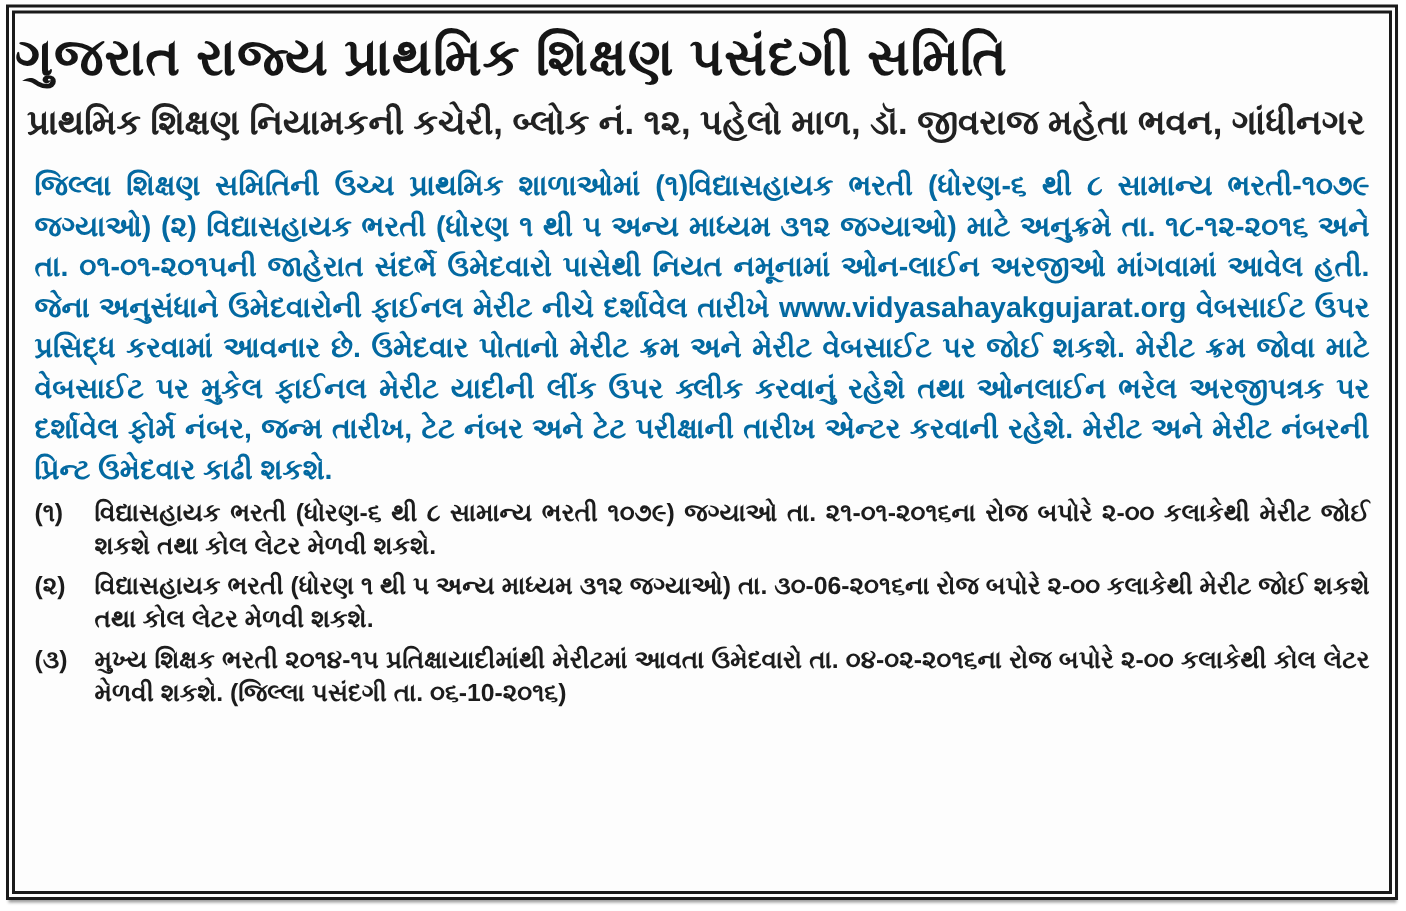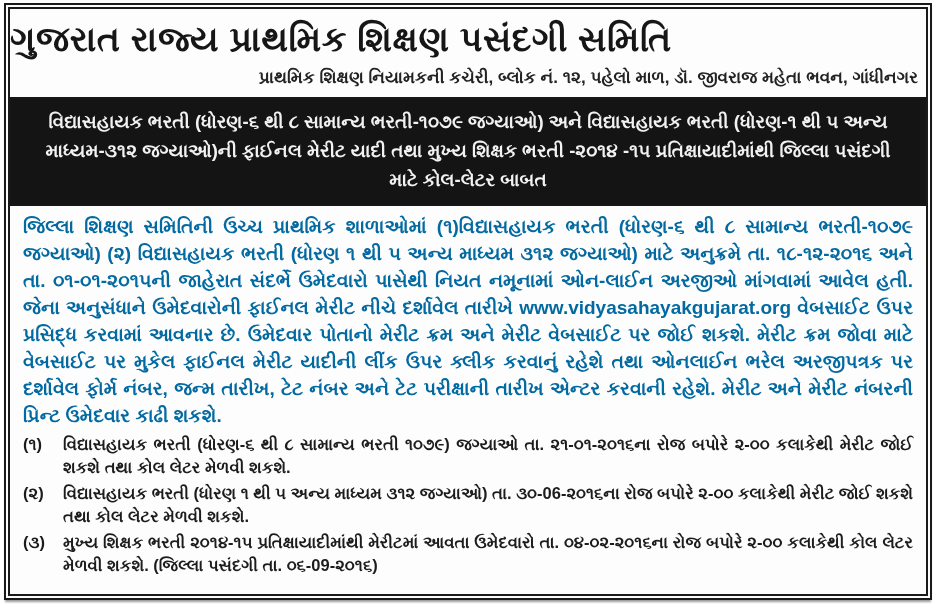--- a/index.html
+++ b/index.html
@@ -13,21 +13,21 @@
     border:6px double #1a1a1a;background:#fdfdfd;
     box-shadow:0 3px 2px -1px #9a9a9a;
     color:#1c1c1c;overflow:hidden;
   }
   .hdr{padding-top:8px;}
   .title{
     text-align:left;font-size:35px;font-weight:700;letter-spacing:.5px;
     line-height:1.25;color:#161616;
   }
   .subtitle{
-    text-align:right;font-size:17px;font-weight:700;color:#222;
+    text-align:left;font-size:23px;font-weight:700;color:#222;
     padding:7px 8px 9px 8px;
   }
   .banner{
     background:#141414;color:#f2f2f2;text-align:center;
     font-size:18.5px;font-weight:700;line-height:1.58;
     padding:8px 26px 10px 26px;
     border-top:2px solid #161616;border-bottom:2px solid #161616;
   }
   .body-text{
     padding:7px 13px 0 13px;font-size:19px;font-weight:600;
@@ -47,33 +47,32 @@
 </head>
 <body>
 
 <div class="page-frame">
 
   <div class="hdr">
     <div class="title">ગુજરાત રાજ્ય પ્રાથમિક શિક્ષણ પસંદગી સમિતિ</div>
     <div class="subtitle">પ્રાથમિક શિક્ષણ નિયામકની કચેરી, બ્લોક નં. ૧૨, પહેલો માળ, ડૉ. જીવરાજ મહેતા ભવન, ગાંધીનગર</div>
   </div>
 
-  <div class="banner">વિદ્યાસહાયક ભરતી (ધોરણ-૬ થી ૮ સામાન્ય ભરતી-૧૦૭૯ જગ્યાઓ) અને વિદ્યાસહાયક ભરતી (ધોરણ-૧ થી ૫ અન્ય માધ્યમ-૩૧૨ જગ્યાઓ)ની ફાઈનલ મેરીટ યાદી તથા મુખ્ય શિક્ષક ભરતી -૨૦૧૪ -૧૫ પ્રતિક્ષાયાદીમાંથી જિલ્લા પસંદગી માટે કોલ-લેટર બાબત</div>
 
   <div class="body-text">જિલ્લા શિક્ષણ સમિતિની ઉચ્ચ પ્રાથમિક શાળાઓમાં (૧)વિદ્યાસહાયક ભરતી (ધોરણ-૬ થી ૮ સામાન્ય ભરતી-૧૦૭૯ જગ્યાઓ) (૨) વિદ્યાસહાયક ભરતી (ધોરણ ૧ થી ૫ અન્ય માધ્યમ ૩૧૨ જગ્યાઓ) માટે અનુક્રમે તા. ૧૮-૧૨-૨૦૧૬ અને તા. ૦૧-૦૧-૨૦૧૫ની જાહેરાત સંદર્ભે ઉમેદવારો પાસેથી નિયત નમૂનામાં ઓન-લાઈન અરજીઓ માંગવામાં આવેલ હતી. જેના અનુસંધાને ઉમેદવારોની ફાઈનલ મેરીટ નીચે દર્શાવેલ તારીખે www.vidyasahayakgujarat.org વેબસાઈટ ઉપર પ્રસિદ્ધ કરવામાં આવનાર છે. ઉમેદવાર પોતાનો મેરીટ ક્રમ અને મેરીટ વેબસાઈટ પર જોઈ શકશે. મેરીટ ક્રમ જોવા માટે વેબસાઈટ પર મુકેલ ફાઈનલ મેરીટ યાદીની લીંક ઉપર ક્લીક કરવાનું રહેશે તથા ઓનલાઈન ભરેલ અરજીપત્રક પર દર્શાવેલ ફોર્મ નંબર, જન્મ તારીખ, ટેટ નંબર અને ટેટ પરીક્ષાની તારીખ એન્ટર કરવાની રહેશે. મેરીટ અને મેરીટ નંબરની પ્રિન્ટ ઉમેદવાર કાઢી શકશે.</div>
 
   <div class="num-list">
     <div class="num-item">
       <span class="num">(૧)</span>
       <span class="txt">વિદ્યાસહાયક ભરતી (ધોરણ-૬ થી ૮ સામાન્ય ભરતી ૧૦૭૯) જગ્યાઓ તા. ૨૧-૦૧-૨૦૧૬ના રોજ બપોરે ૨-૦૦ કલાકેથી મેરીટ જોઈ શકશે તથા કોલ લેટર મેળવી શકશે.</span>
     </div>
     <div class="num-item">
       <span class="num">(૨)</span>
       <span class="txt">વિદ્યાસહાયક ભરતી (ધોરણ ૧ થી ૫ અન્ય માધ્યમ ૩૧૨ જગ્યાઓ) તા. ૩૦-06-૨૦૧૬ના રોજ બપોરે ૨-૦૦ કલાકેથી મેરીટ જોઈ શકશે તથા કોલ લેટર મેળવી શકશે.</span>
     </div>
     <div class="num-item">
       <span class="num">(૩)</span>
-      <span class="txt">મુખ્ય શિક્ષક ભરતી ૨૦૧૪-૧૫ પ્રતિક્ષાયાદીમાંથી મેરીટમાં આવતા ઉમેદવારો તા. ૦૪-૦૨-૨૦૧૬ના રોજ બપોરે ૨-૦૦ કલાકેથી કોલ લેટર મેળવી શકશે. (જિલ્લા પસંદગી તા. ૦૬-09-૨૦૧૬)</span>
+      <span class="txt">મુખ્ય શિક્ષક ભરતી ૨૦૧૪-૧૫ પ્રતિક્ષાયાદીમાંથી મેરીટમાં આવતા ઉમેદવારો તા. ૦૪-૦૨-૨૦૧૬ના રોજ બપોરે ૨-૦૦ કલાકેથી કોલ લેટર મેળવી શકશે. (જિલ્લા પસંદગી તા. ૦૬-10-૨૦૧૬)</span>
     </div>
   </div>
 
 
 </div>
 
 </body></html>

